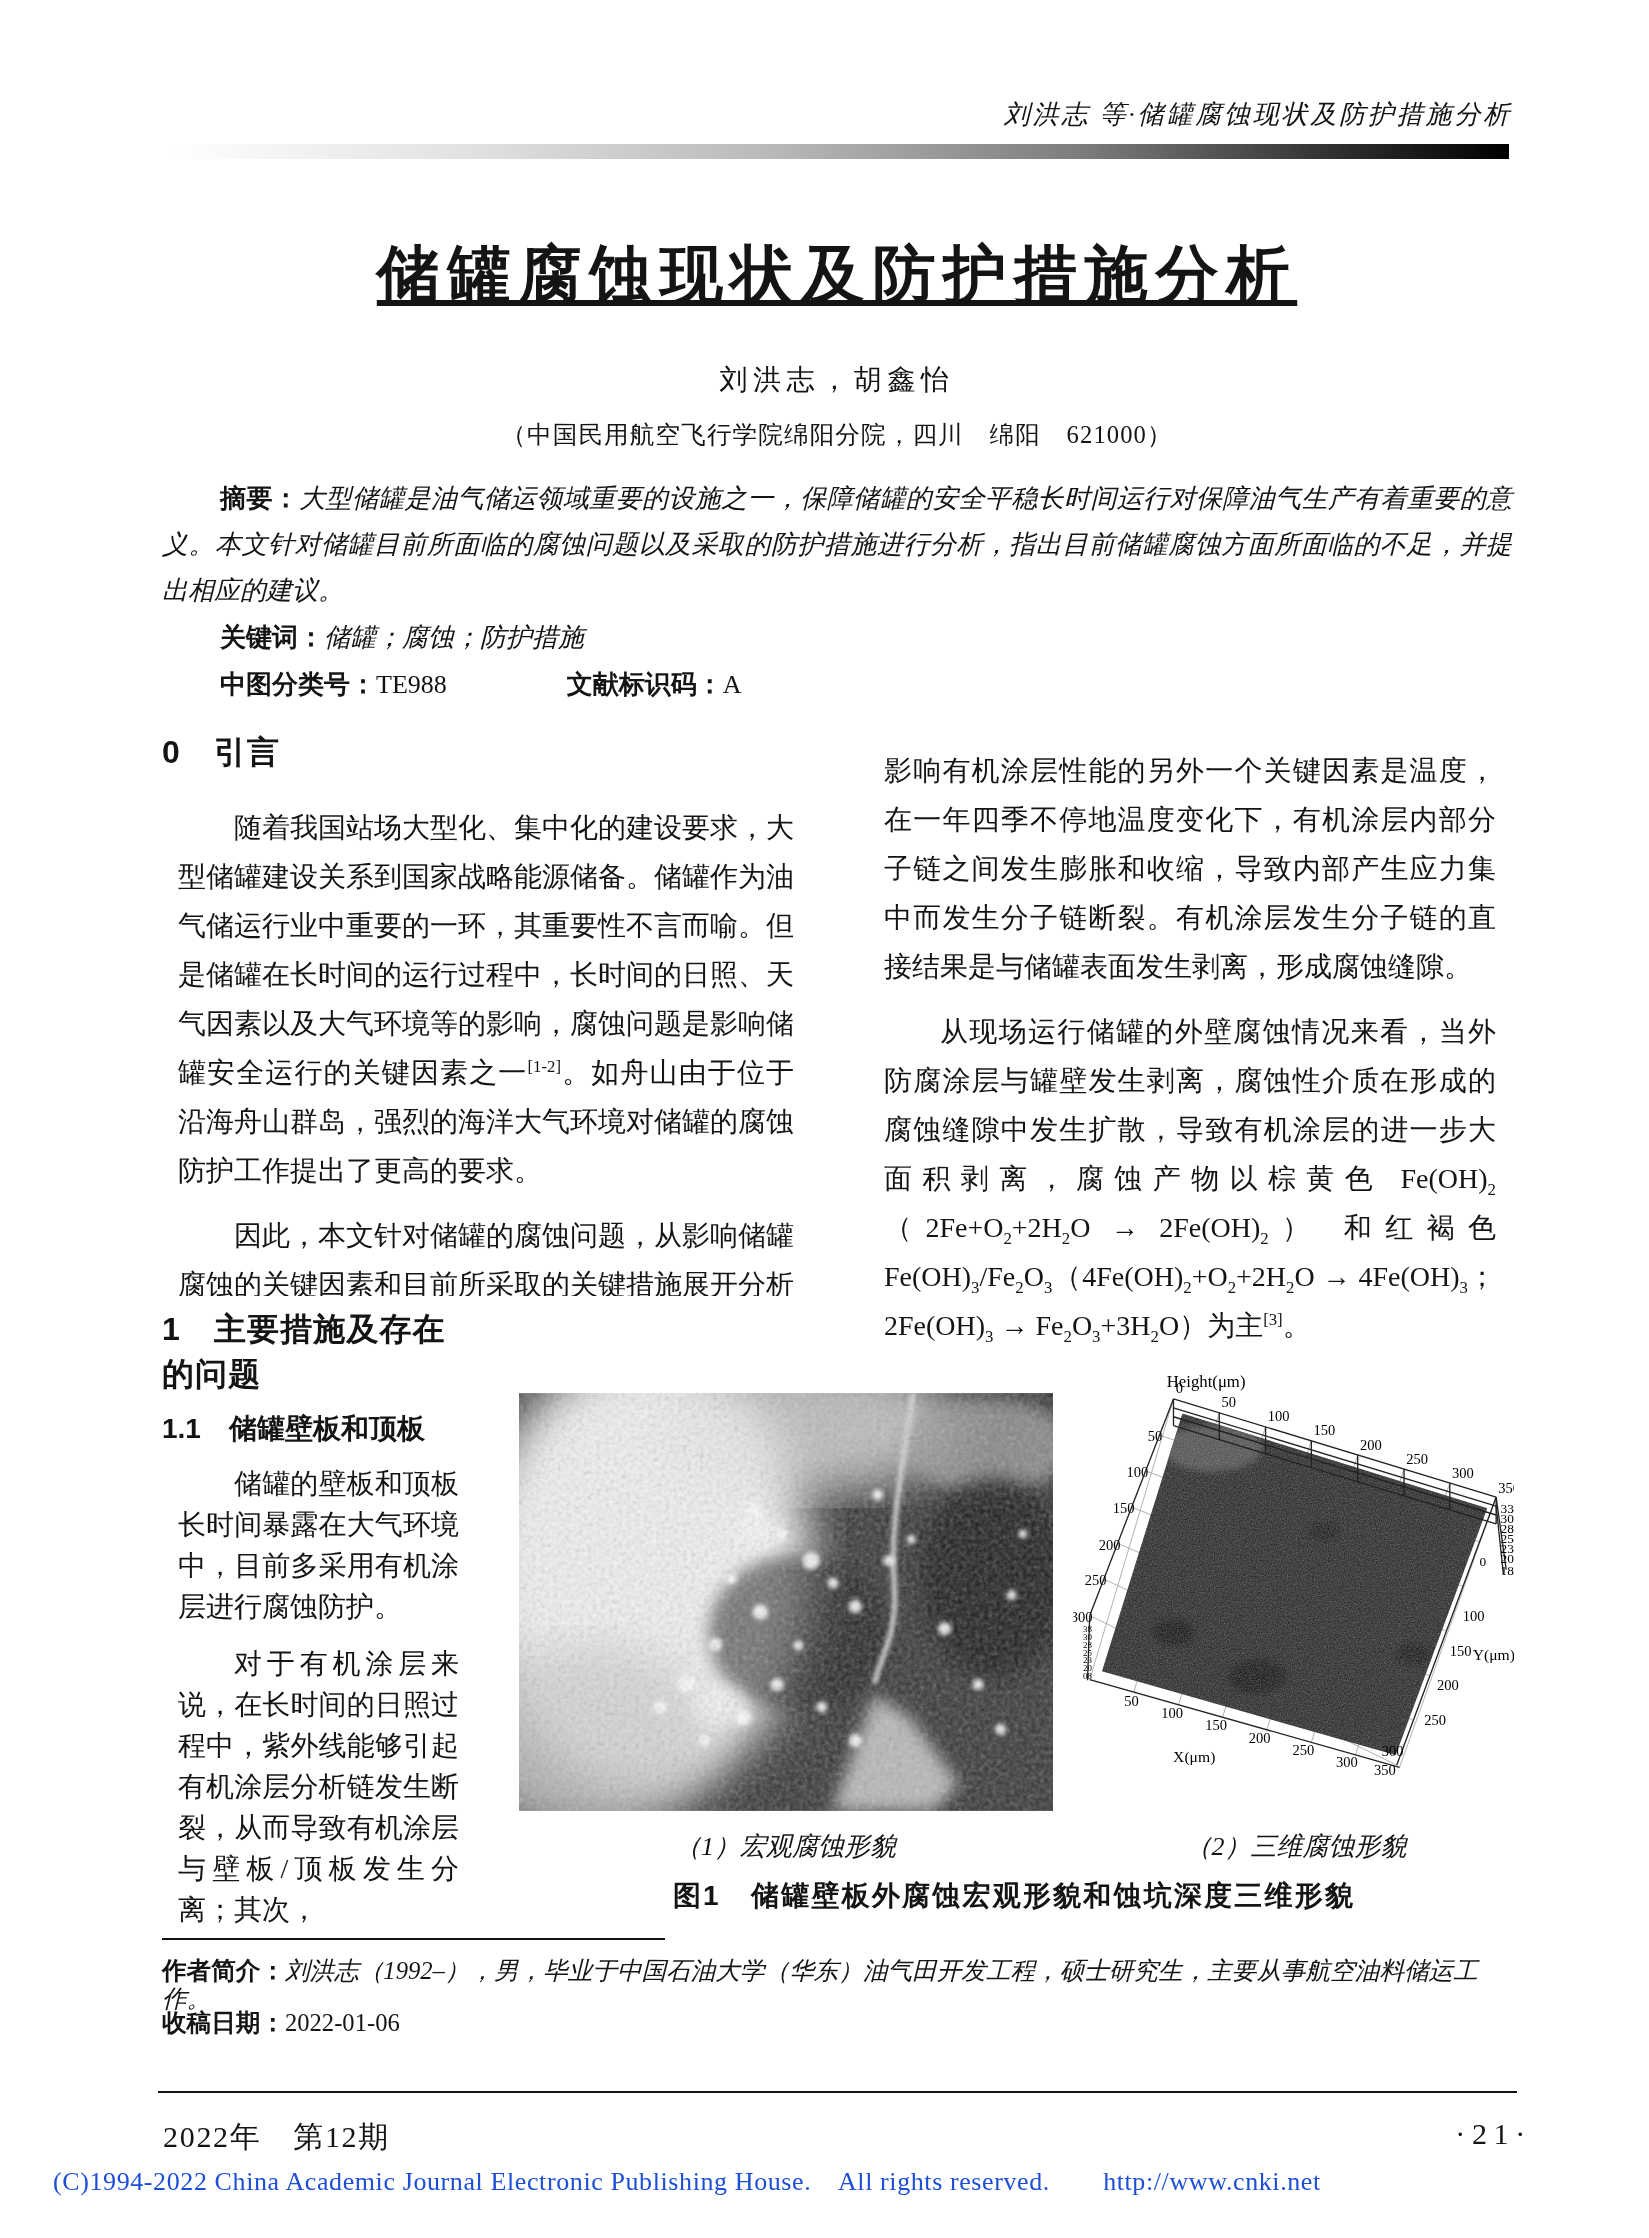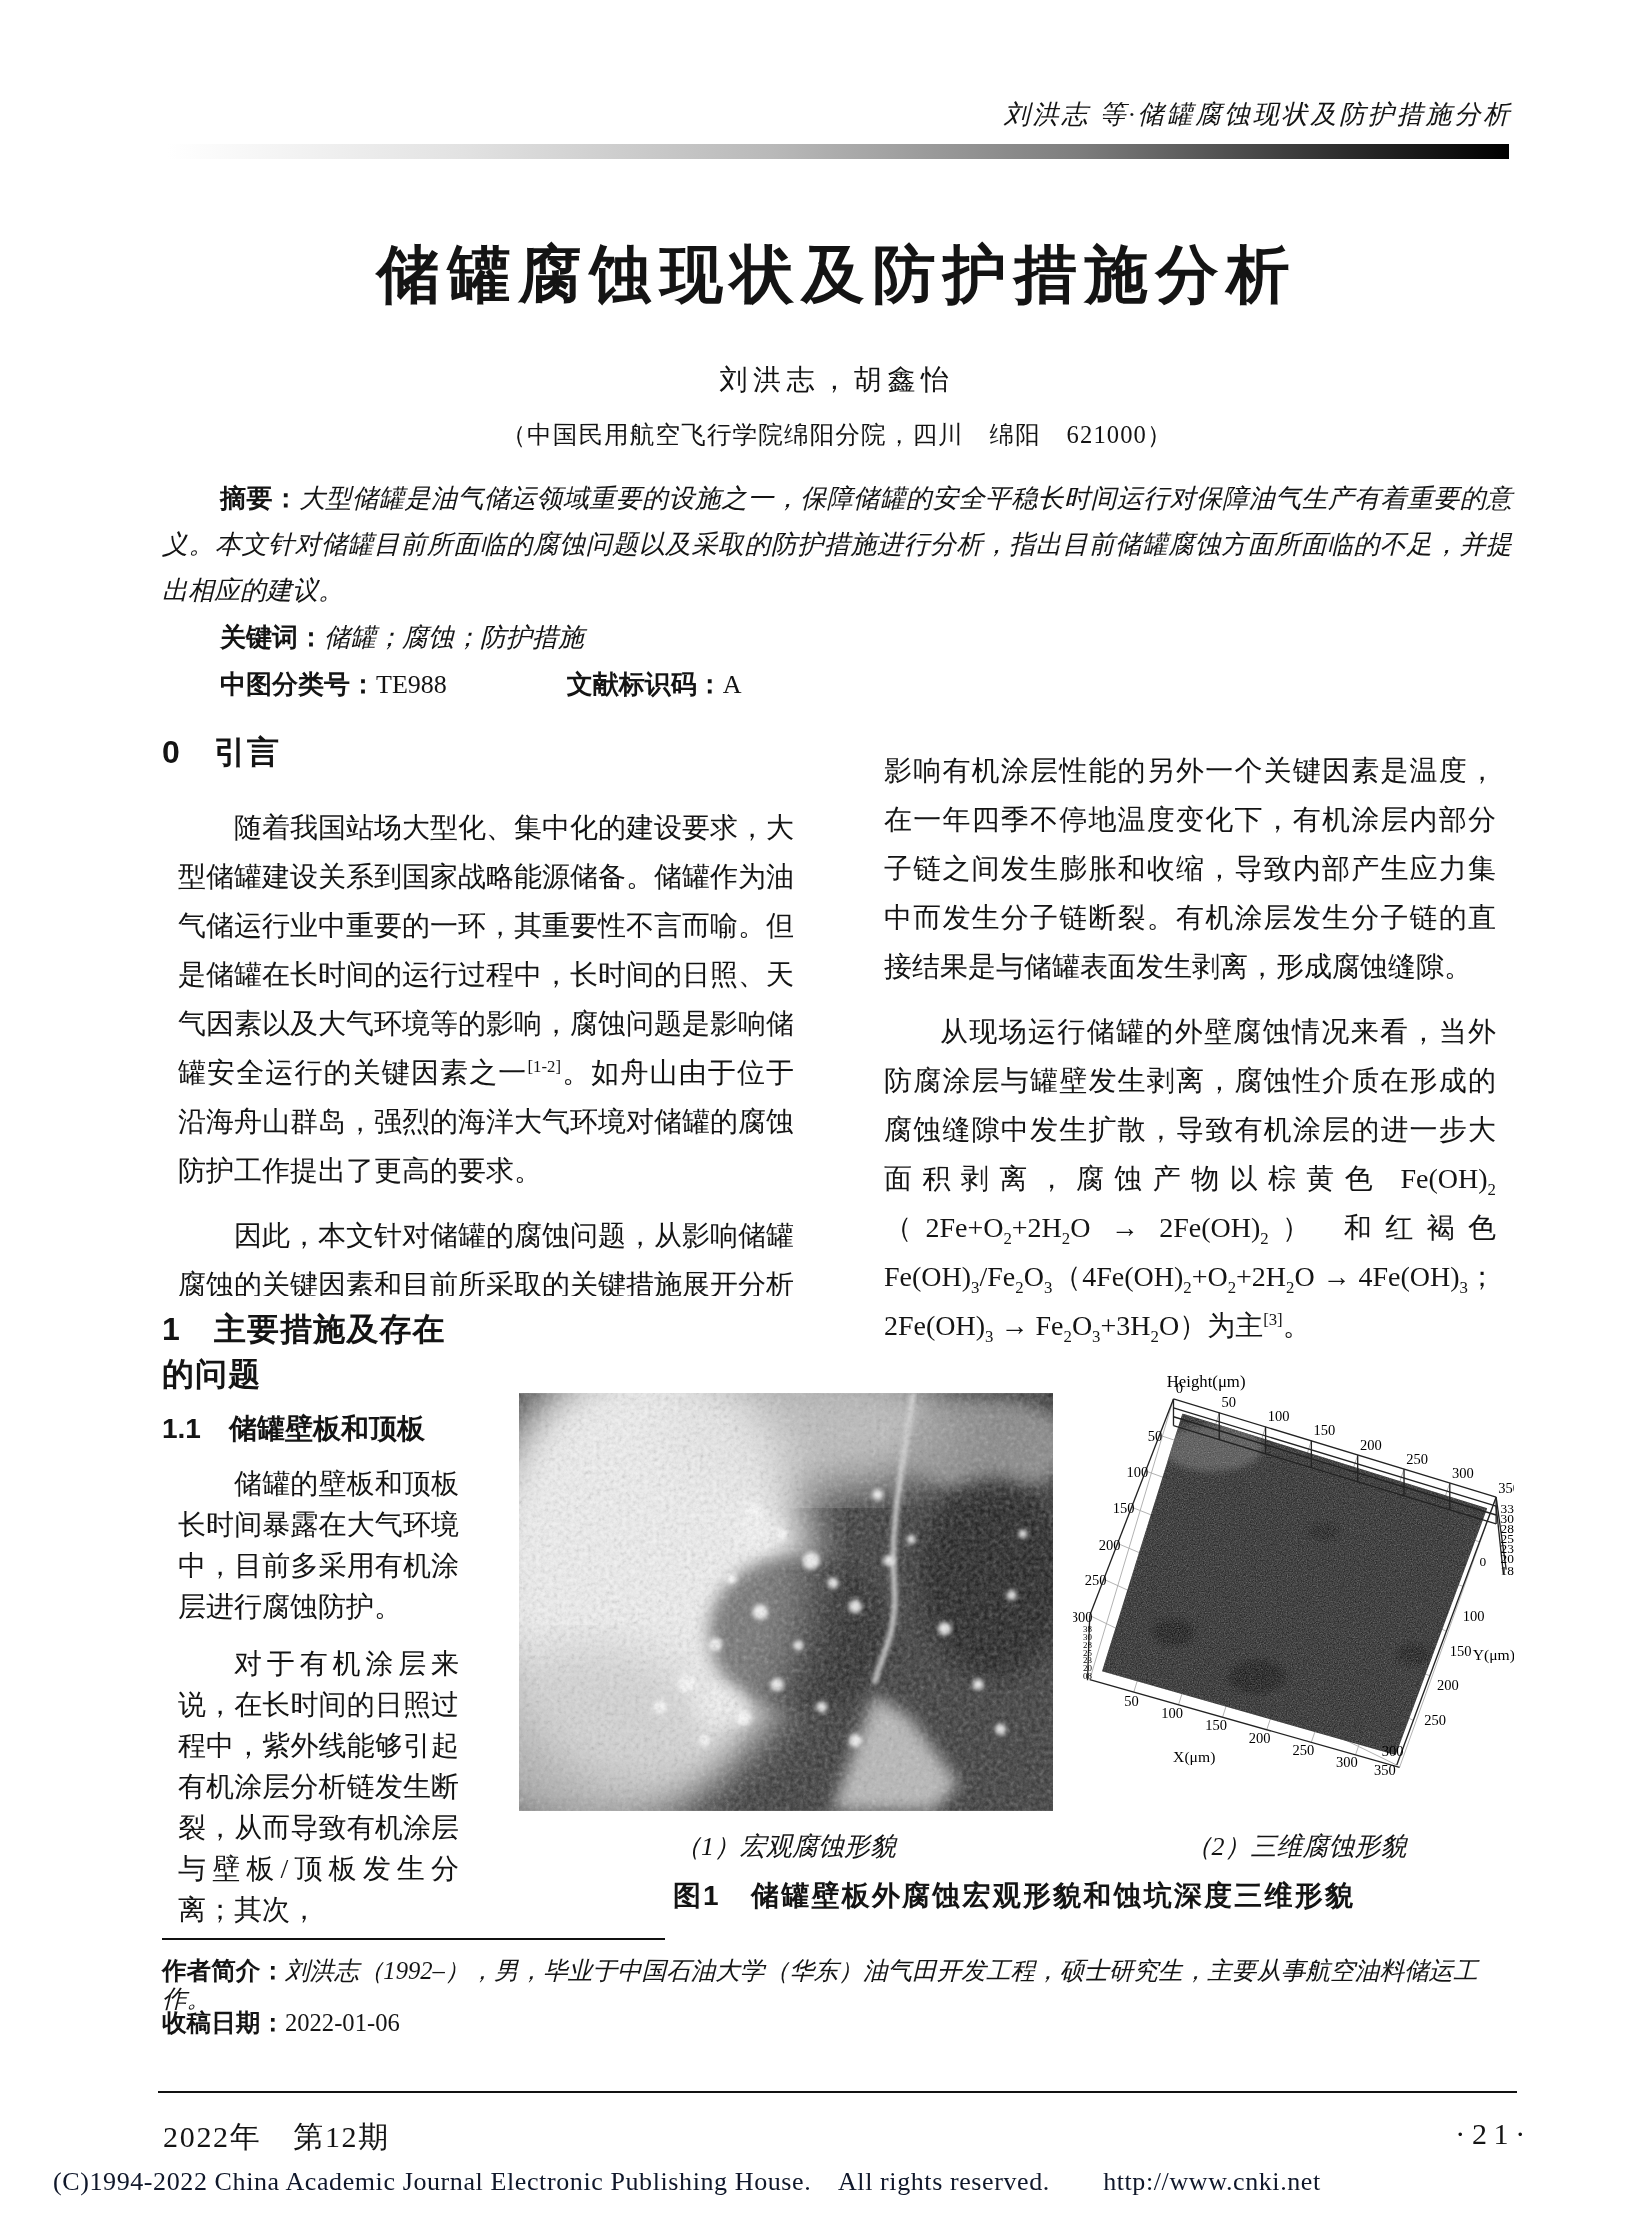--- a/index.html
+++ b/index.html
@@ -8,21 +8,21 @@
   .abs{position:absolute;}
 
   
   .running-header{left:162px;top:97px;width:1350px;text-align:right;
         font-size:26px;font-style:italic;letter-spacing:2.8px;white-space:nowrap;}
   .header-bar{left:168px;top:144px;width:1341px;height:15px;
         background:linear-gradient(90deg,#ffffff 0%,#e2e2e2 22%,#b9b9b9 45%,#7d7d7d 68%,#2c2c2c 88%,#000 100%);}
 
   
   .article-title{left:162px;top:232px;width:1350px;margin:0;text-align:center;
-        font-size:63px;font-weight:bold;letter-spacing:7.8px;}
+        font-size:63px;font-weight:bold;letter-spacing:7.8px;text-decoration:underline;}
   .authors{left:162px;top:361px;width:1350px;text-align:center;font-size:28px;letter-spacing:5.6px;}
   .affiliation{left:162px;top:418px;width:1350px;text-align:center;font-size:24.6px;letter-spacing:1.1px;}
 
   
   .abstract-block{left:162px;top:475px;width:1350px;font-size:26px;line-height:46px;text-align:justify;}
   .abstract-block p{margin:0;text-indent:58px;}
   .hei{font-family:"Liberation Sans","DejaVu Sans",sans-serif;font-weight:bold;font-style:normal;}
   .kai{font-style:italic;}
   .meta-gap{display:inline-block;width:120px;}
 
@@ -51,21 +51,21 @@
   .capmain{left:0;top:513px;width:1000px;text-align:center;font-size:28px;letter-spacing:2.2px;
         font-family:"Liberation Sans","DejaVu Sans",sans-serif;font-weight:bold;}
 
   
   .footnote-sep{left:162px;top:1938px;width:503px;height:1.7px;background:#111;}
   .bio{left:162px;top:1957px;width:1352px;font-size:24.6px;line-height:28px;}
   .recv{left:162px;top:2003px;width:1352px;font-size:24.6px;line-height:40px;}
   .footer-rule{left:158px;top:2091px;width:1359px;height:1.7px;background:#111;}
   .issue{left:163px;top:2117px;font-size:30px;letter-spacing:1.7px;}
   .pageno{left:1306px;top:2117px;width:226px;text-align:right;font-size:30px;letter-spacing:6.7px;}
-  .copyright{left:53px;top:2164px;width:1509px;font-size:26px;color:#0f172a;letter-spacing:0.6px;}
+  .copyright{left:53px;top:2164px;width:1509px;font-size:26px;color:#1d4ed8;letter-spacing:0.6px;}
   text{font-family:"Liberation Serif","DejaVu Serif",serif;}
 </style>
 </head>
 <body>
 
 <div class="page">
 
   <div class="abs running-header">刘洪志 等·储罐腐蚀现状及防护措施分析</div>
   <div class="abs header-bar"></div>
 

